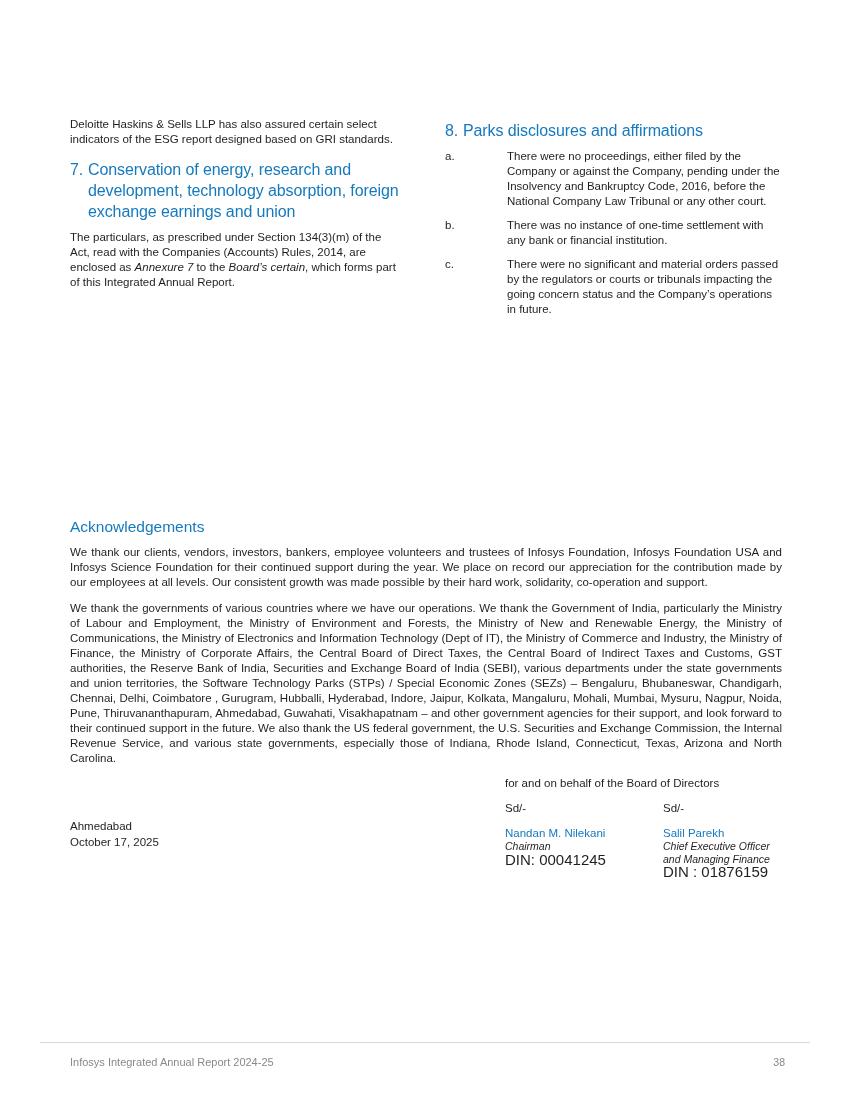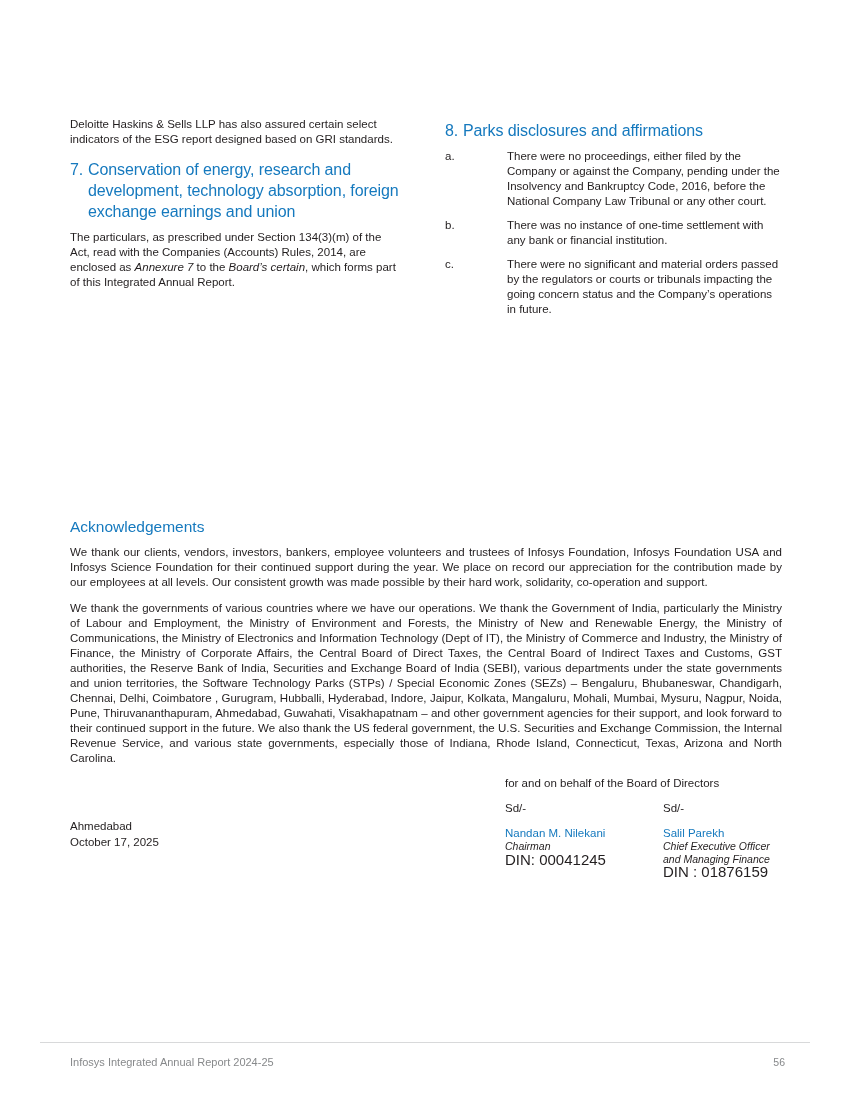--- a/index.html
+++ b/index.html
@@ -125,15 +125,15 @@
         <div class="sig-name">Salil Parekh</div>
         <div class="sig-role">Chief Executive Officer</div>
         <div class="sig-role">and Managing Finance</div>
         <div class="sig-din">DIN : 01876159</div>
       </div>
     </div>
   </div>
 
   <div class="footer-rule"></div>
   <div class="footer-left">Infosys Integrated Annual Report 2024-25</div>
-  <div class="footer-page">56</div>
+  <div class="footer-page">38</div>
 
 </div>
 
 </body></html>

